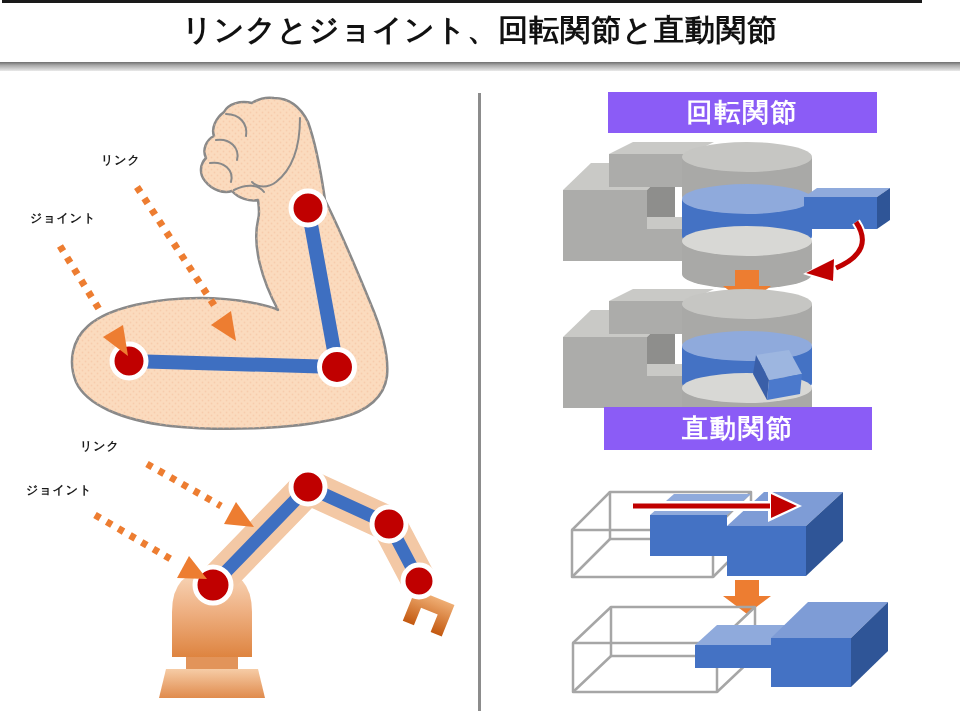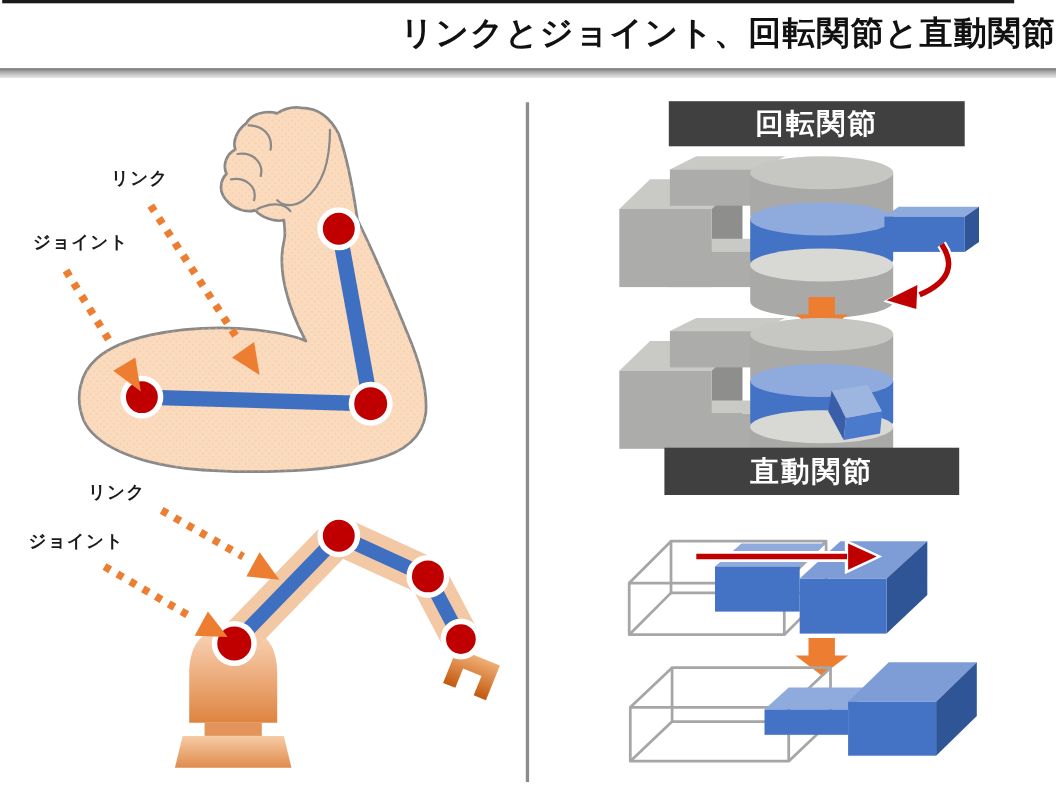--- a/index.html
+++ b/index.html
@@ -2,38 +2,38 @@
 <html><head>
 <meta charset="utf-8">
 <style>
   html,body{margin:0;padding:0;}
   body{
     width:960px;height:720px;position:relative;background:#ffffff;overflow:hidden;
     font-family:"Liberation Sans","DejaVu Sans",sans-serif;
   }
   .top-line{position:absolute;left:2px;top:0;width:920px;height:3px;background:#1a1a1a;}
   .slide-title{
-    position:absolute;left:0;top:10px;width:100%;text-align:right;
+    position:absolute;left:0;top:10px;width:100%;text-align:center;
     font-size:30px;font-weight:bold;color:#111;letter-spacing:1px;white-space:nowrap;
   }
   .title-rule{
     position:absolute;left:0;top:62px;width:960px;height:9px;
     background:linear-gradient(180deg,#6f6f6f 0%,#a8a8a8 35%,#e9e9e9 100%);
   }
   .v-divider{position:absolute;left:478px;top:93px;width:3px;height:618px;background:#8c8c8c;}
   .callout-label{
-    position:absolute;font-size:16px;font-weight:bold;color:#1a1a1a;
+    position:absolute;font-size:12px;font-weight:bold;color:#1a1a1a;
     letter-spacing:1px;white-space:nowrap;
   }
   #arm-link-label{left:101px;top:152px;}
   #arm-joint-label{left:30px;top:210px;}
   #robot-link-label{left:80px;top:438px;}
   #robot-joint-label{left:26px;top:482px;}
   .section-header{
-    position:absolute;background:#404040;color:#ffffff;text-align:center;
+    position:absolute;background:#8b5cf6;color:#ffffff;text-align:center;
     font-weight:bold;font-size:26px;letter-spacing:2px;
   }
   #rotational-header{left:608px;top:92px;width:269px;height:41px;line-height:41px;}
   #prismatic-header{left:604px;top:407px;width:268px;height:43px;line-height:43px;}
   svg{position:absolute;left:0;top:0;}
 </style>
 </head>
 <body>
 
 <div class="top-line"></div>

